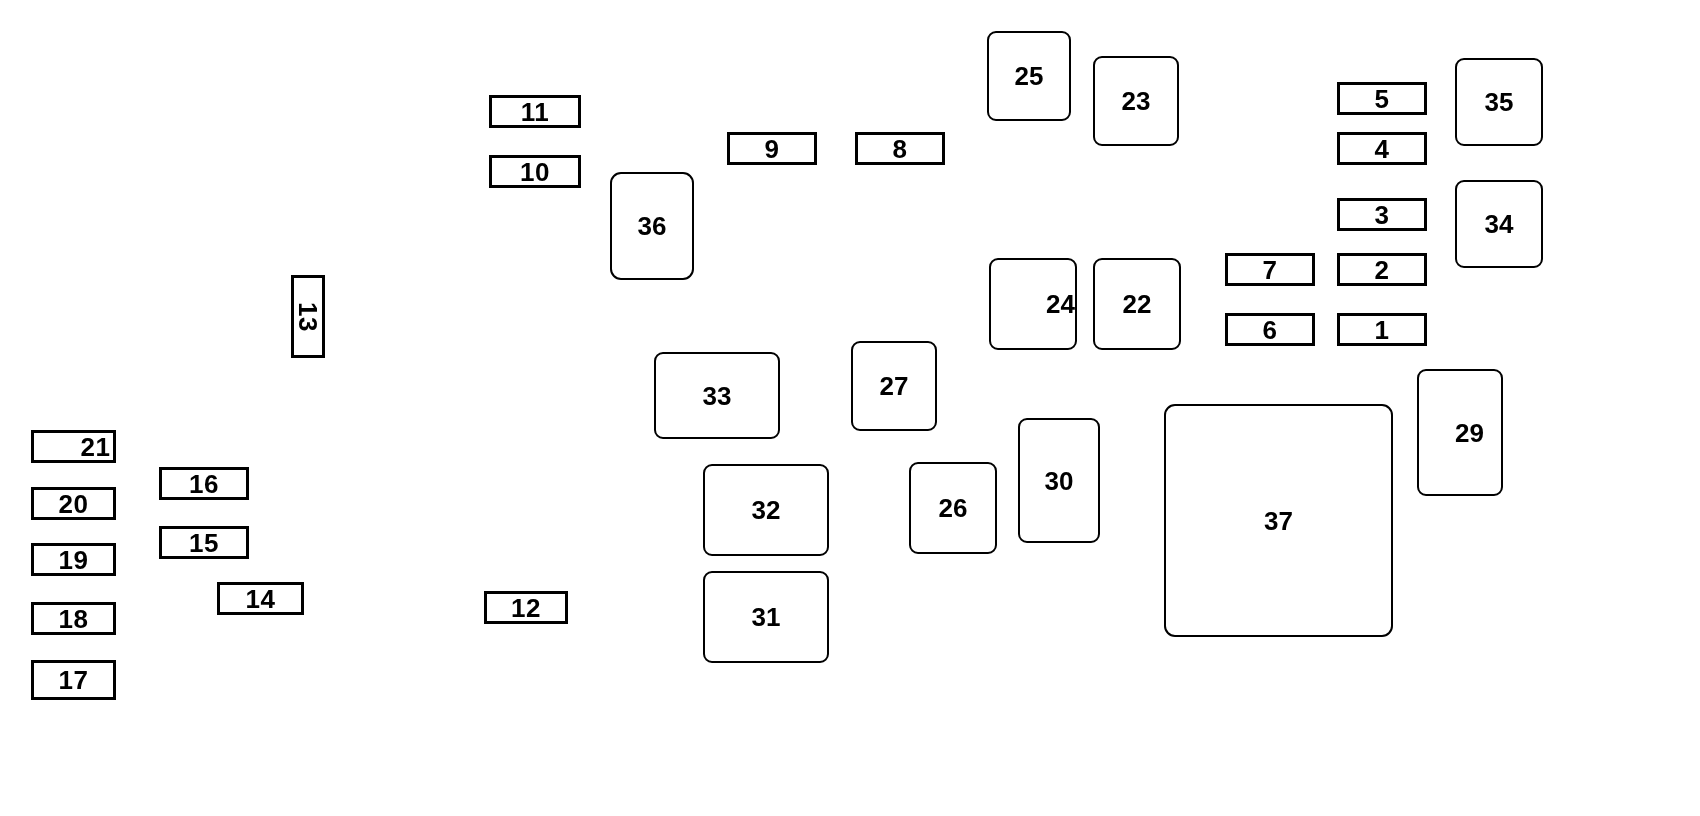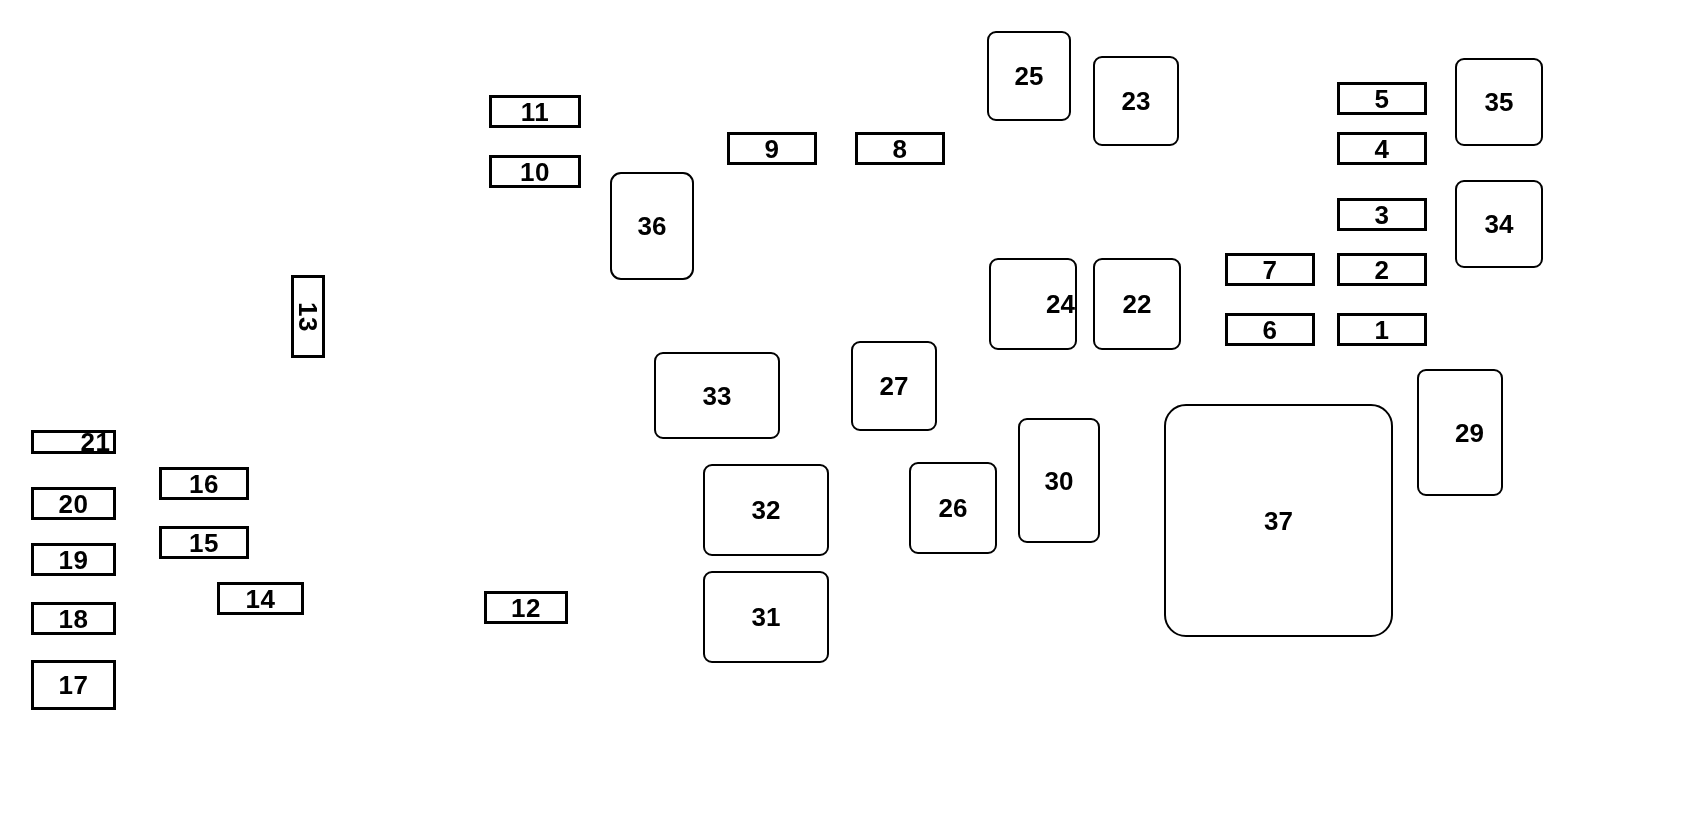--- a/index.html
+++ b/index.html
@@ -40,21 +40,21 @@
     letter-spacing: 0.5px;
   }
   
   .slot.relay {
     border-width: 2.5px;
     border-radius: 9px;
     font-size: 26px;
     font-weight: bold;
   }
   .slot.relay.big {
-    border-radius: 22px;
+    border-radius: 11px;
   }
   
   .slot.vertical .label {
     transform: rotate(90deg);
     transform-origin: center center;
     white-space: nowrap;
     display: inline-block;
   }
   .label {
     pointer-events: none;
@@ -105,33 +105,33 @@
     </div>
     <div class="slot fuse" style="left: 217px; top: 582px; width: 87px; height: 33px; border-color: rgb(0, 0, 0);">
       <span class="label">14</span>
     </div>
     <div class="slot fuse" style="left: 159px; top: 526px; width: 90px; height: 33px; border-color: rgb(0, 0, 0);">
       <span class="label">15</span>
     </div>
     <div class="slot fuse" style="left: 159px; top: 467px; width: 90px; height: 33px; border-color: rgb(0, 0, 0);">
       <span class="label">16</span>
     </div>
-    <div class="slot fuse" style="left: 31px; top: 660px; width: 85px; height: 50px; border-color: rgb(0, 0, 0);">
+    <div class="slot fuse" style="left: 31px; top: 660px; width: 85px; height: 40px; border-color: rgb(0, 0, 0);">
       <span class="label">17</span>
     </div>
     <div class="slot fuse" style="left: 31px; top: 602px; width: 85px; height: 33px; border-color: rgb(0, 0, 0);">
       <span class="label">18</span>
     </div>
     <div class="slot fuse" style="left: 31px; top: 543px; width: 85px; height: 33px; border-color: rgb(0, 0, 0);">
       <span class="label">19</span>
     </div>
     <div class="slot fuse" style="left: 31px; top: 487px; width: 85px; height: 33px; border-color: rgb(0, 0, 0);">
       <span class="label">20</span>
     </div>
-    <div class="slot fuse" style="left: 31px; top: 430px; width: 85px; height: 24px; border-color: rgb(0, 0, 0); padding-left: 44px;">
+    <div class="slot fuse" style="left: 31px; top: 430px; width: 85px; height: 33px; border-color: rgb(0, 0, 0); padding-left: 44px;">
       <span class="label">21</span>
     </div>
     <div class="slot relay" style="left: 1093px; top: 258px; width: 88px; height: 92px; border-color: rgb(0, 0, 0);">
       <span class="label">22</span>
     </div>
     <div class="slot relay" style="left: 1093px; top: 31px; width: 86px; height: 90px; border-color: rgb(0, 0, 0); margin-top: 25px;">
       <span class="label">23</span>
     </div>
     <div class="slot relay" style="left: 989px; top: 258px; width: 88px; height: 92px; border-color: rgb(0, 0, 0); justify-content: flex-end;">
       <span class="label">24</span>

